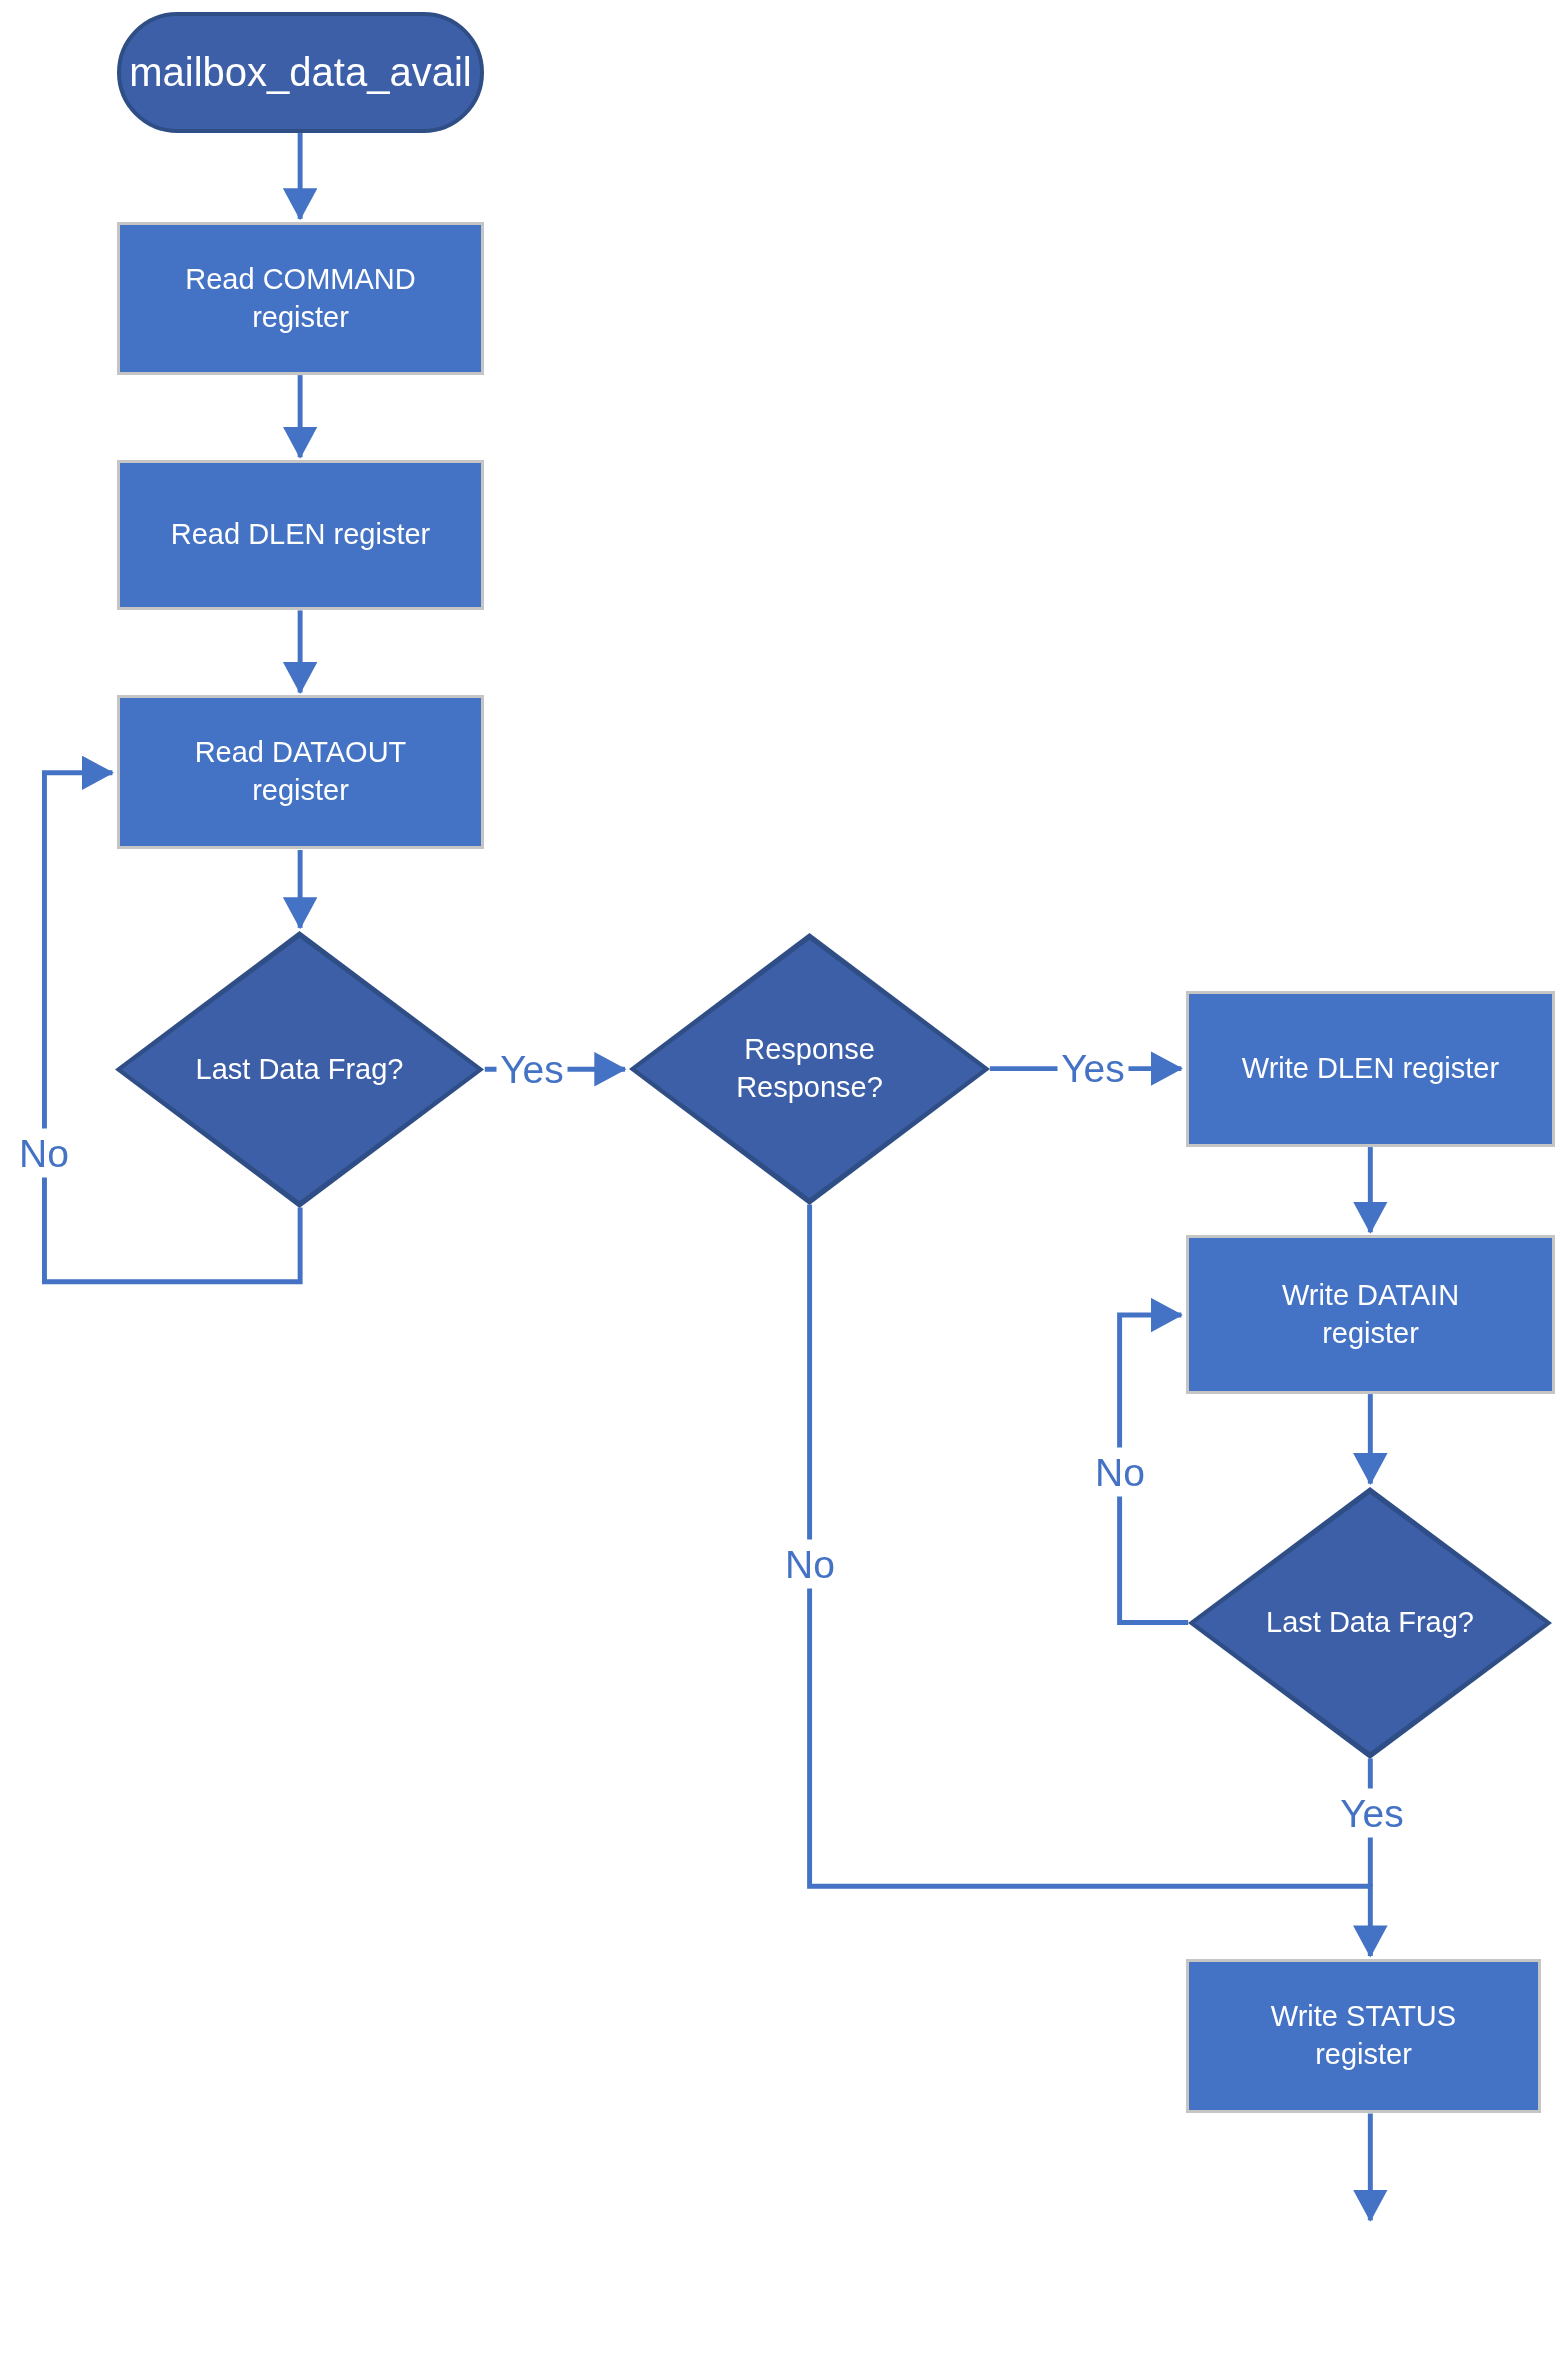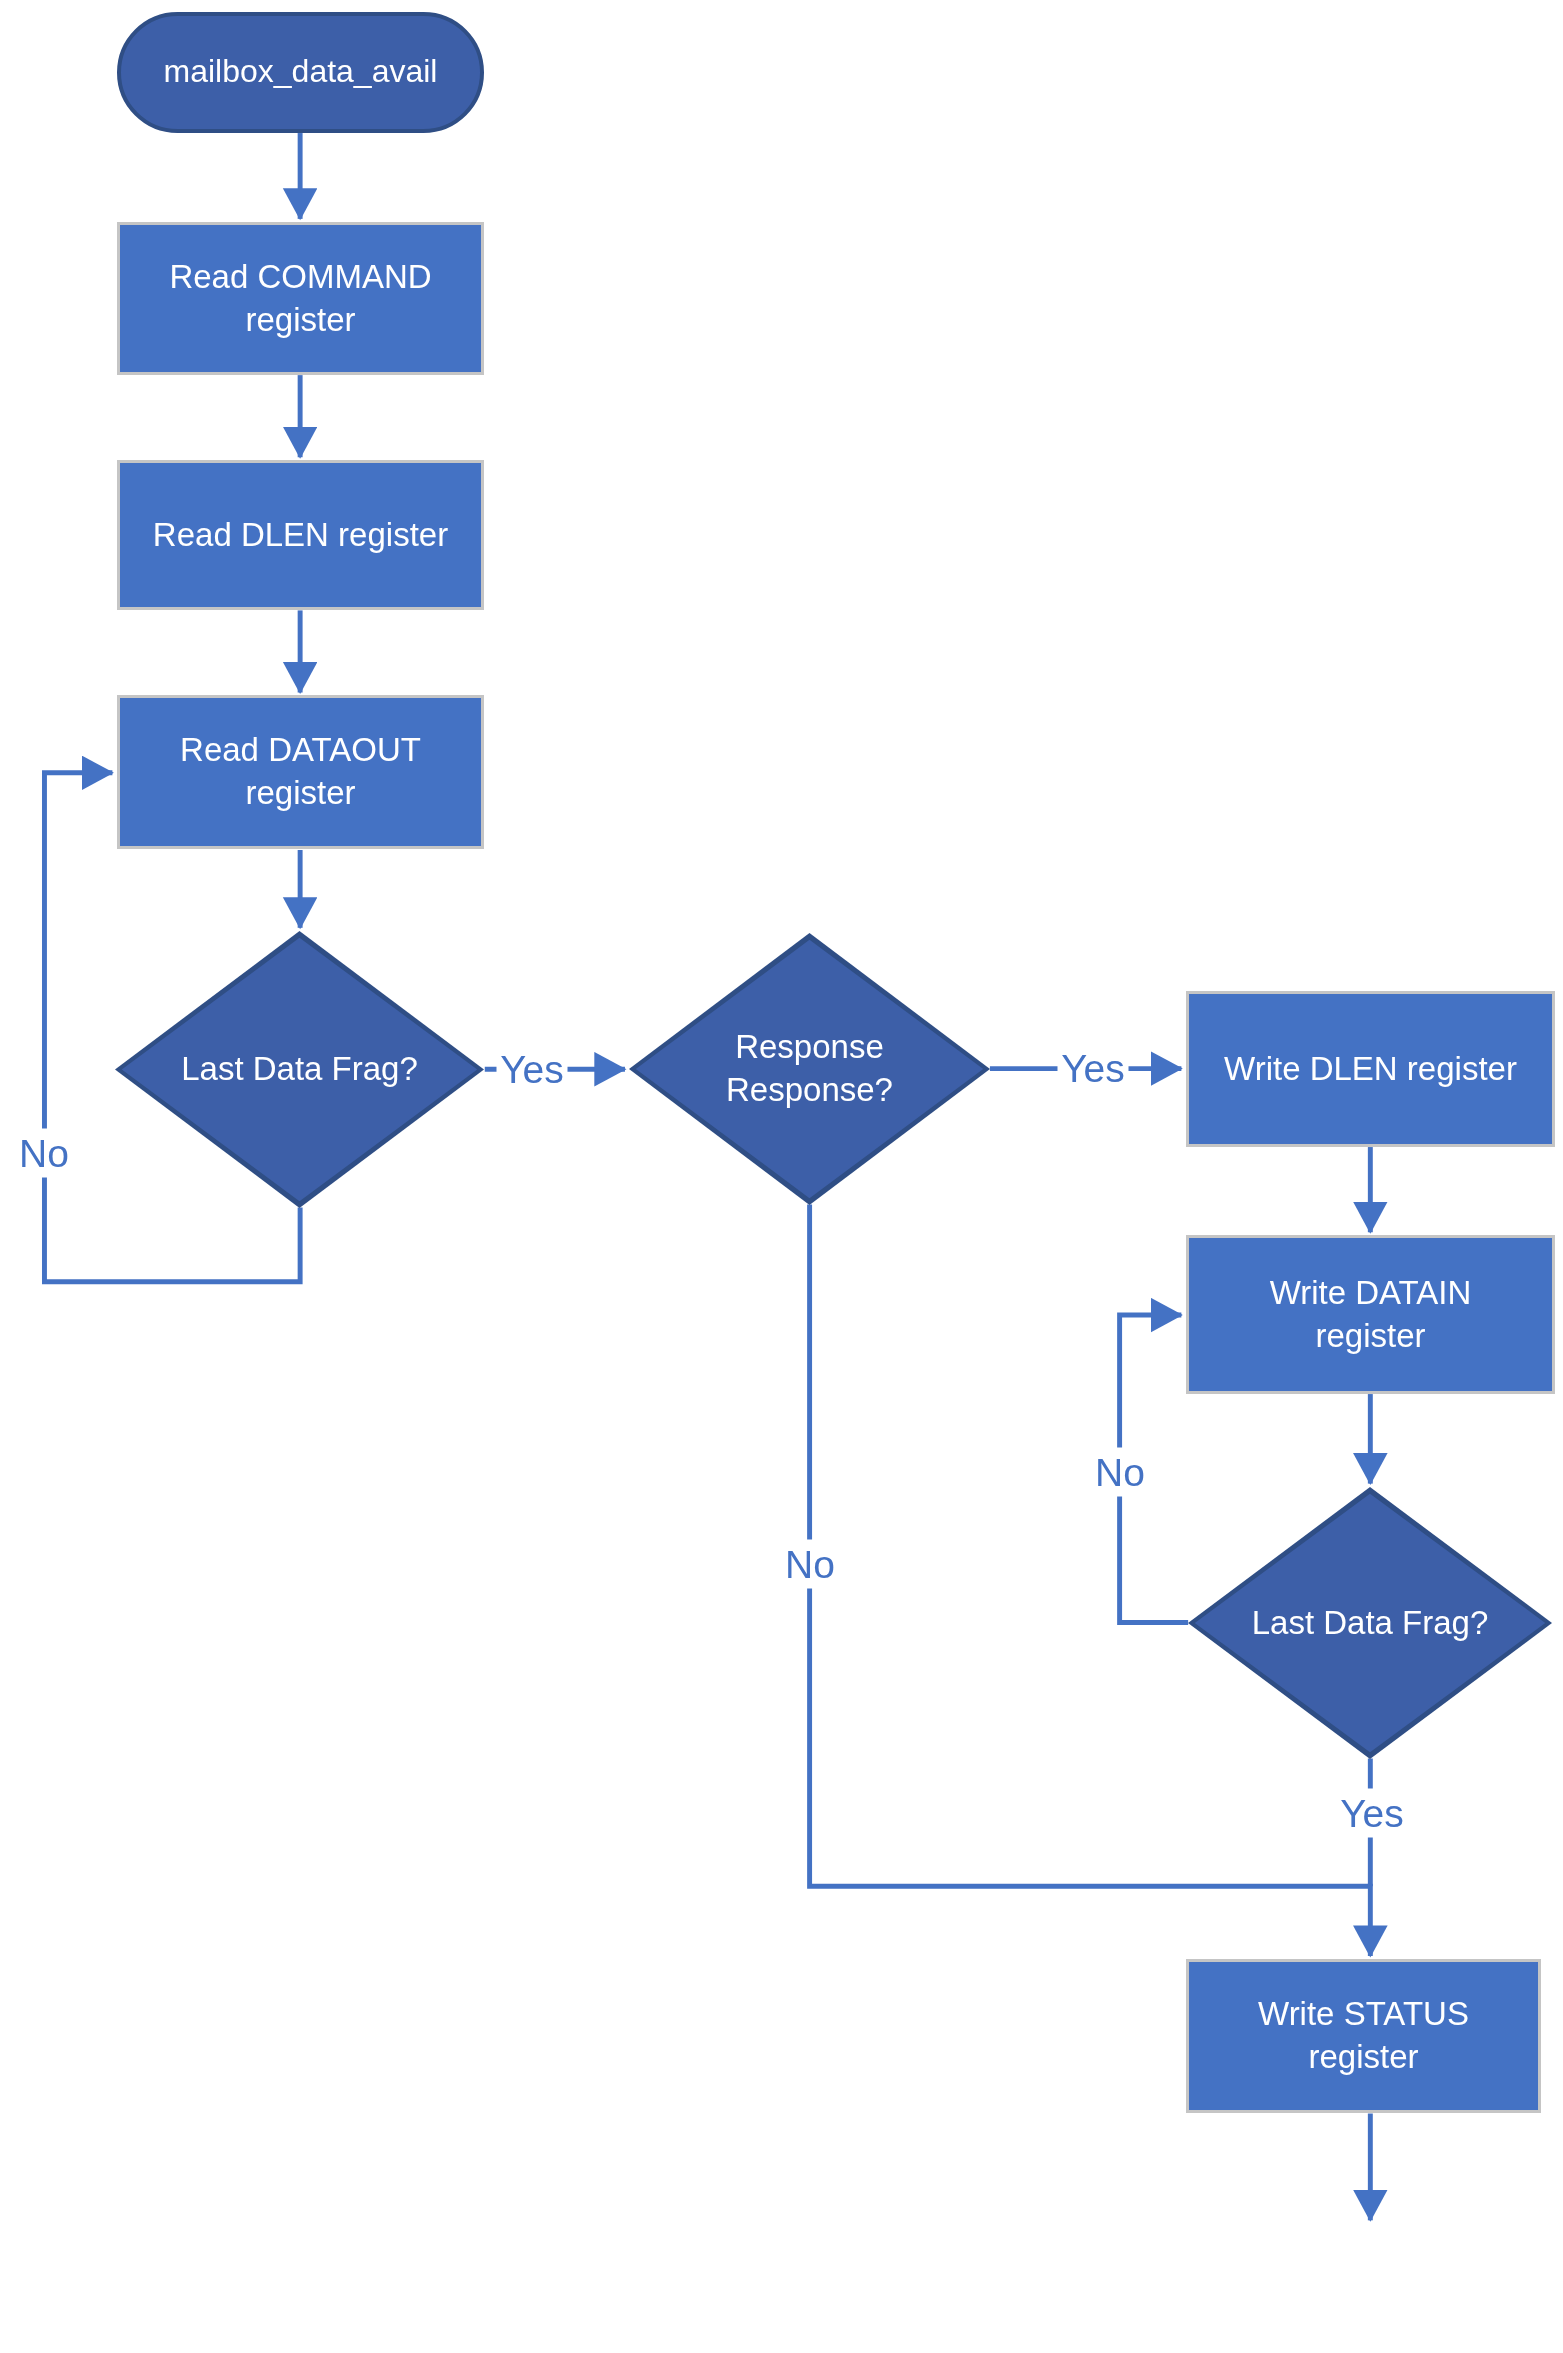--- a/index.html
+++ b/index.html
@@ -38,34 +38,34 @@
     position: absolute;
     box-sizing: border-box;
     display: flex;
     align-items: center;
     justify-content: center;
     z-index: 3;
     text-align: center;
     color: var(--node-text);
   }
   .node .node-text {
-    font-size: 33px;
+    font-size: 29px;
     line-height: 1.3;
     text-align: center;
   }
   .node .node-line { display: block; }
   .process {
     background: var(--process-fill);
     border: 3.1px solid var(--process-border);
   }
   .terminator {
     background: var(--terminator-fill);
     border: 4.3px solid var(--terminator-border);
   }
-  .terminator .node-text { font-size: 32px; }
+  .terminator .node-text { font-size: 40px; }
   .diamond { background: transparent; border: none; }
   .diamond-border, .diamond-fill {
     position: absolute;
     clip-path: polygon(50% 0, 100% 50%, 50% 100%, 0 50%);
   }
   .diamond-border { inset: 0; background: var(--decision-border); }
   .diamond-fill { inset: 6.8px; background: var(--decision-fill); }
   .diamond .node-text { position: relative; z-index: 2; }
   .edge-label {
     position: absolute;

